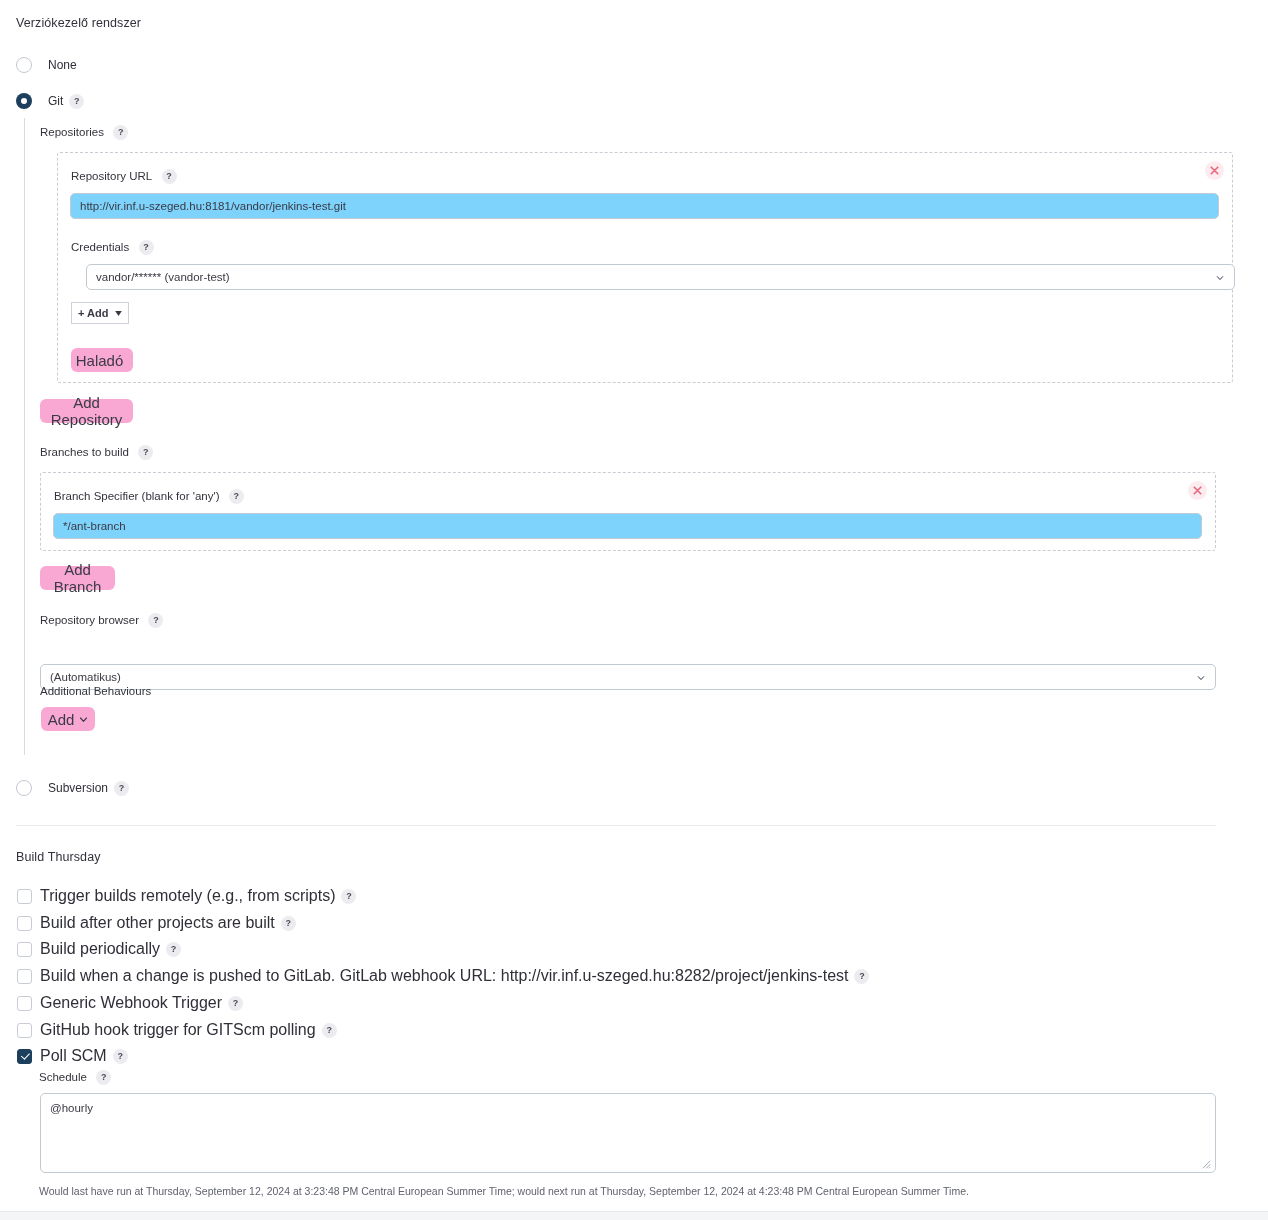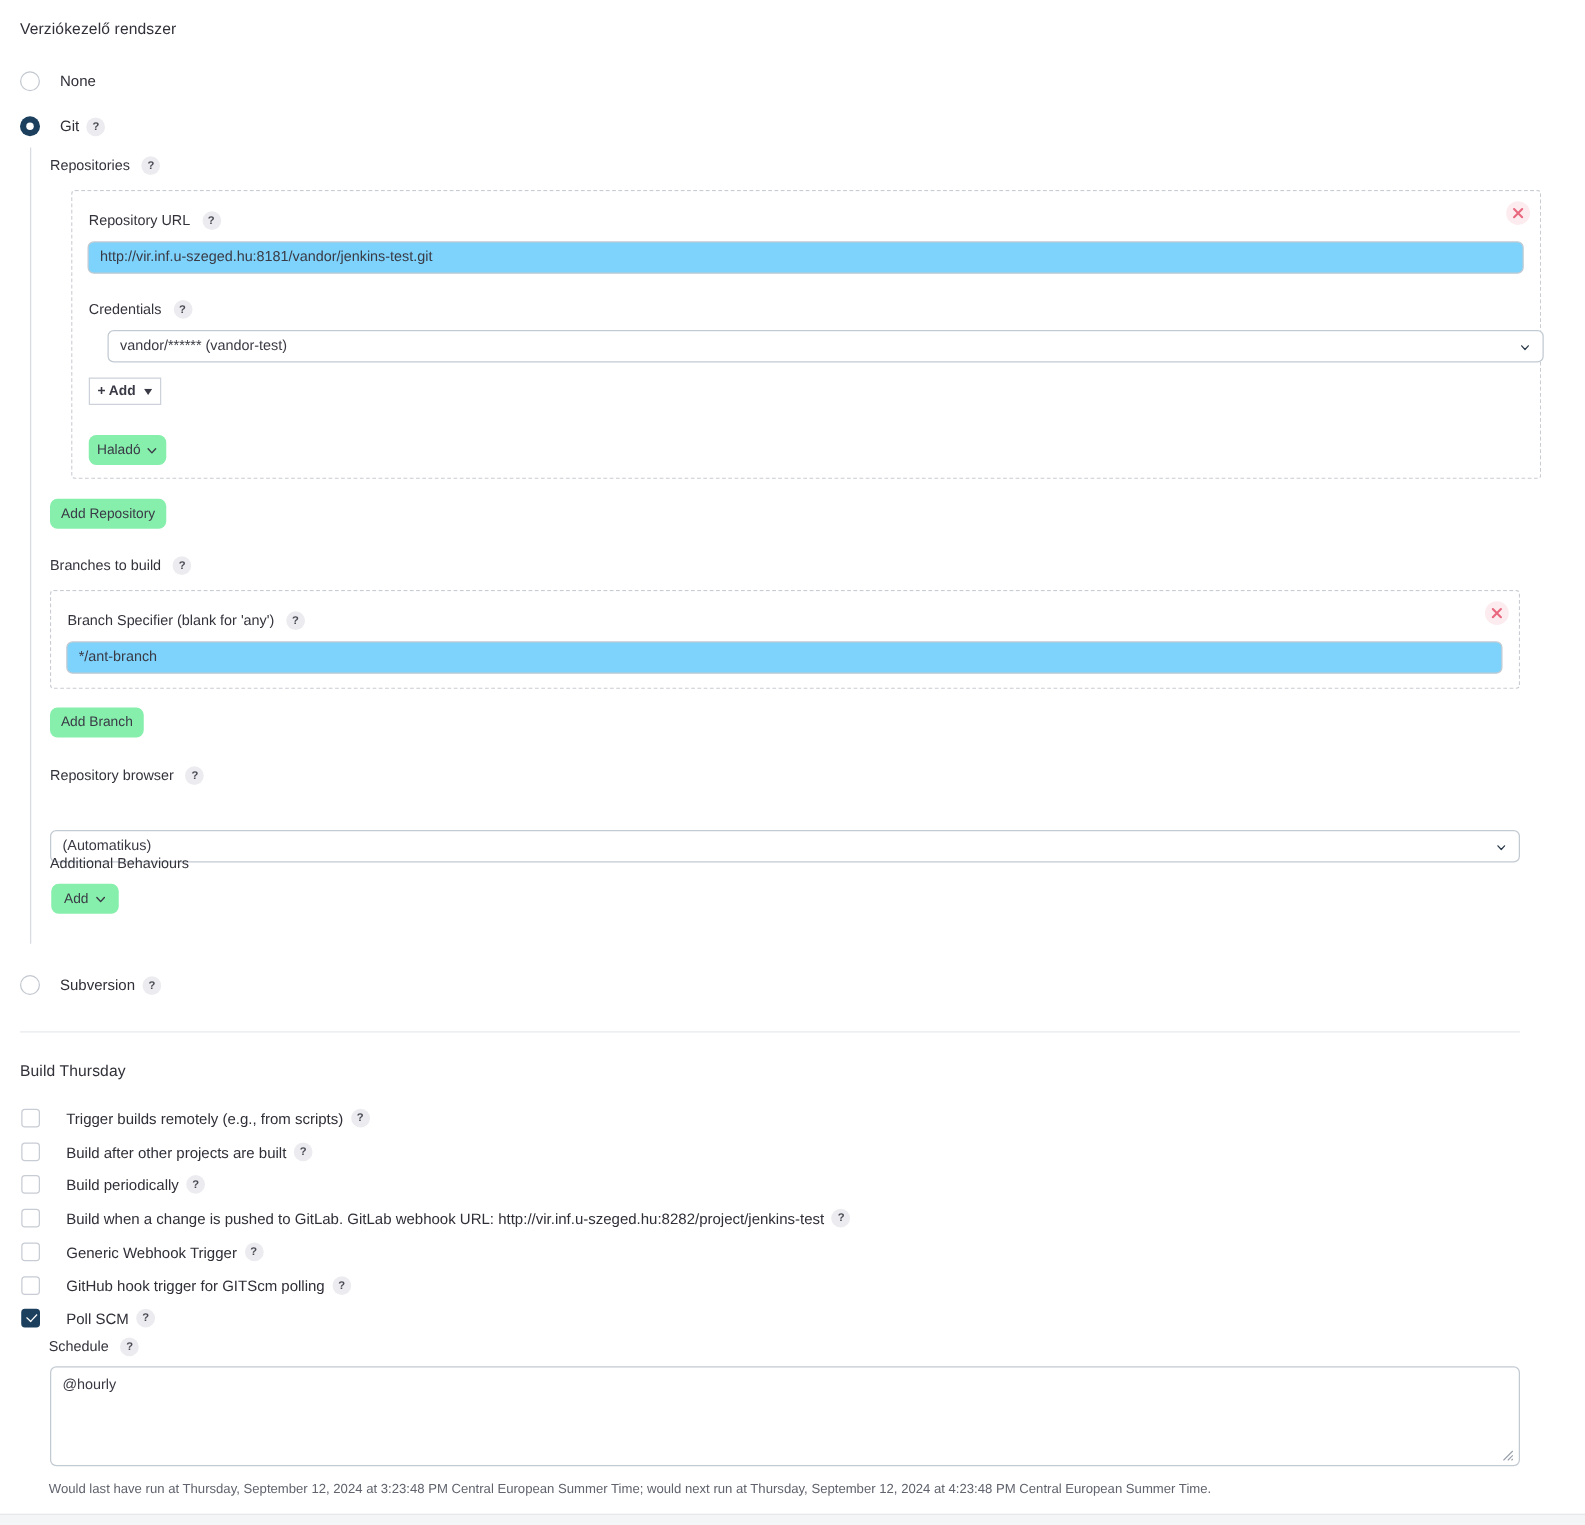--- a/index.html
+++ b/index.html
@@ -112,22 +112,22 @@
     position: absolute;
     left: 4.6px;
     top: 1.4px;
     width: 3.5px;
     height: 7px;
     border: solid #fff;
     border-width: 0 1.8px 1.8px 0;
     transform: rotate(43deg);
   }
   .cb-label {
-    margin-left: 21px;
-    font-size: 12px;
+    margin-left: 8px;
+    font-size: 16px;
     color: #2f2f38;
     white-space: nowrap;
   }
 
   
   .dashed-block {
     position: absolute;
     border: 1px dashed #c9ccd3;
     border-radius: 3px;
     background: #fff;
@@ -168,25 +168,25 @@
     top: 50%;
     margin-top: -3px;
     width: 8px;
     height: 8px;
   }
 
   
   .btn-grey {
     position: absolute;
     box-sizing: border-box;
-    background: #86efac;
+    background: #f9a8d4;
     border: none;
     border-radius: 6px;
     font-family: "Liberation Sans", sans-serif;
-    font-size: 11px;
+    font-size: 15px;
     color: #3a3a46;
     cursor: pointer;
     display: flex;
     align-items: center;
     justify-content: center;
     gap: 5px;
   }
   .btn-outline {
     position: absolute;
     box-sizing: border-box;

